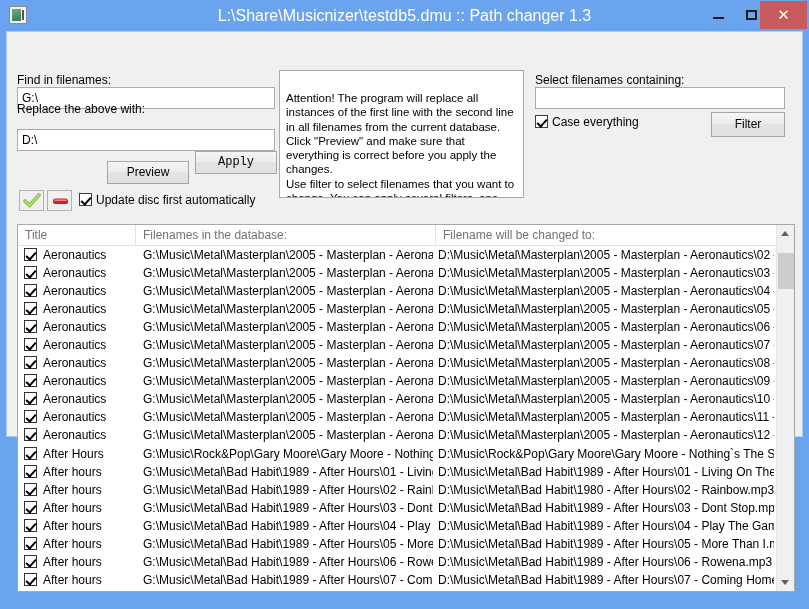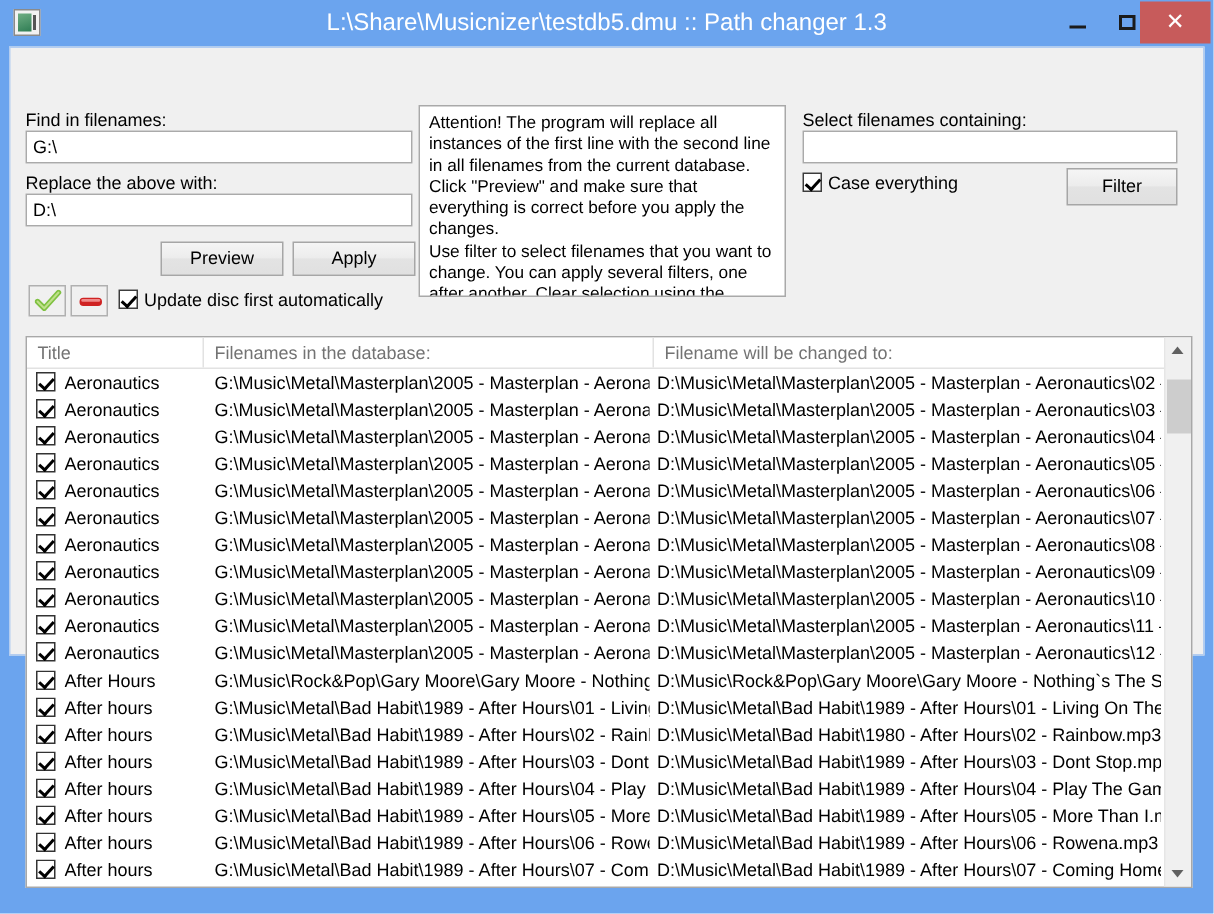--- a/index.html
+++ b/index.html
@@ -137,24 +137,24 @@
     border: 1px solid #a6a6a6;
     box-sizing: border-box;
     font-family: "Liberation Sans", sans-serif;
     font-size: 12px;
     color: #000;
     text-align: center;
     cursor: default;
   }
   #lbl-find { left: 10px; top: 41px; }
   #in-find  { left: 10px; top: 55px; width: 258px; height: 22px; }
-  #lbl-repl { left: 10px; top: 83px; }
+  #lbl-repl { left: 10px; top: 70px; }
   #in-repl  { left: 10px; top: 97px; width: 258px; height: 22px; }
   #btn-preview { left: 100px; top: 129px; width: 82px; height: 23px; line-height: 21px; }
-  #btn-apply   { left: 188px; top: 129px; width: 82px; height: 23px; line-height: 21px; }
+  #btn-apply   { left: 188px; top: 119px; width: 82px; height: 23px; line-height: 21px; font-family: Liberation Mono, monospace; }
 
   
   .tbtn {
     position: absolute;
     width: 25px; height: 21px;
     background: #f0f0f0;
     border: 1px solid #b0b0b0;
     box-sizing: border-box;
   }
   #tbtn-selall { left: 12px; top: 158px; }
@@ -187,21 +187,21 @@
   #cb-updlabels { left: 72px; top: 161px; }
 
   
   #attention {
     position: absolute;
     left: 272px; top: 38px;
     width: 245px; height: 128px;
     background: #ffffff;
     border: 1px solid #a9a9a9;
     box-sizing: border-box;
-    padding: 4px 6px 4px 6px;
+    padding: 20px 6px 4px 6px;
     font-size: 11.5px;
     line-height: 14.3px;
     color: #000;
     overflow: hidden;
   }
   #attention p { margin: 0; }
 
   
   #lbl-select { left: 528px; top: 41px; }
   #in-select  { left: 528px; top: 55px; width: 250px; height: 22px; }

